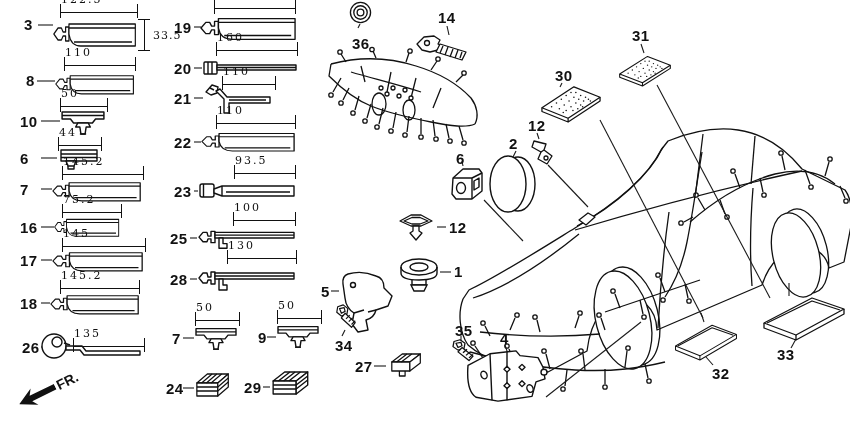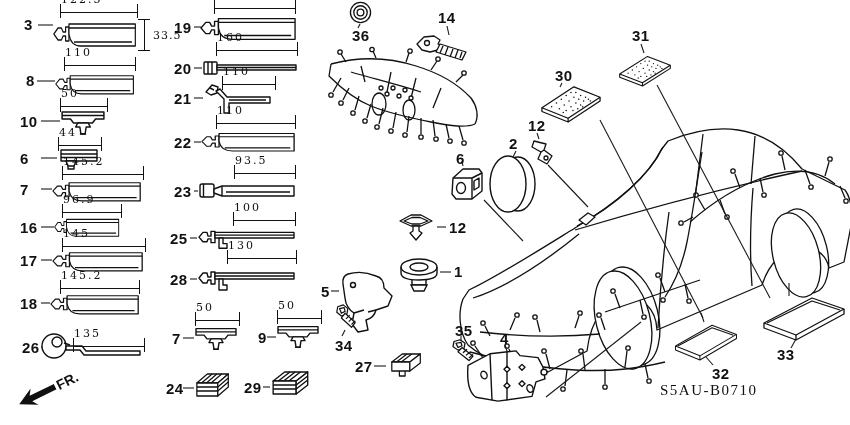--- a/index.html
+++ b/index.html
@@ -447,21 +447,21 @@
 <div class="dim" style="left:60px;top:98px;width:46px">
       <span class="num">50</span>
     </div>
 <div class="dim" style="left:58px;top:137px;width:42px">
       <span class="num">44</span>
     </div>
 <div class="dim" style="left:62px;top:166px;width:80px">
       <span class="num">145.2</span>
     </div>
 <div class="dim" style="left:62px;top:204px;width:58px">
-      <span class="num">96.9</span>
+      <span class="num">75.2</span>
     </div>
 <div class="dim" style="left:62px;top:238px;width:82px">
       <span class="num">145</span>
     </div>
 <div class="dim" style="left:60px;top:280px;width:78px">
       <span class="num">145.2</span>
     </div>
 <div class="dim" style="left:73px;top:338px;width:70px">
       <span class="num">135</span>
     </div>
@@ -506,38 +506,37 @@
 <span class="co" style="left:174px;top:61px">20</span>
 <span class="co" style="left:174px;top:91px">21</span>
 <span class="co" style="left:174px;top:135px">22</span>
 <span class="co" style="left:174px;top:184px">23</span>
 <span class="co" style="left:170px;top:231px">25</span>
 <span class="co" style="left:170px;top:272px">28</span>
 <span class="co" style="left:172px;top:331px">7</span>
 <span class="co" style="left:258px;top:330px">9</span>
 <span class="co" style="left:166px;top:381px">24</span>
 <span class="co" style="left:244px;top:380px">29</span>
-<span class="co" style="left:352px;top:28px">36</span>
+<span class="co" style="left:352px;top:36px">36</span>
 <span class="co" style="left:438px;top:10px">14</span>
 <span class="co" style="left:456px;top:151px">6</span>
 <span class="co" style="left:449px;top:220px">12</span>
 <span class="co" style="left:454px;top:264px">1</span>
 <span class="co" style="left:321px;top:284px">5</span>
 <span class="co" style="left:335px;top:338px">34</span>
 <span class="co" style="left:355px;top:359px">27</span>
 <span class="co" style="left:455px;top:323px">35</span>
 <span class="co" style="left:500px;top:331px">4</span>
 <span class="co" style="left:555px;top:68px">30</span>
 <span class="co" style="left:632px;top:28px">31</span>
 <span class="co" style="left:528px;top:118px">12</span>
 <span class="co" style="left:509px;top:136px">2</span>
 <span class="co" style="left:712px;top:366px">32</span>
 <span class="co" style="left:777px;top:347px">33</span>
 
-<div class="code">S5AU-B0710</div>
 
 <div class="fr">
   <svg width="40" height="20" viewBox="0 0 40 20">
     <polygon points="0,10 17,1 13,7 40,7 40,13 13,13 17,19" fill="#111"></polygon>
   </svg>
   <span>FR.</span>
 </div>
 
 </div>
 

